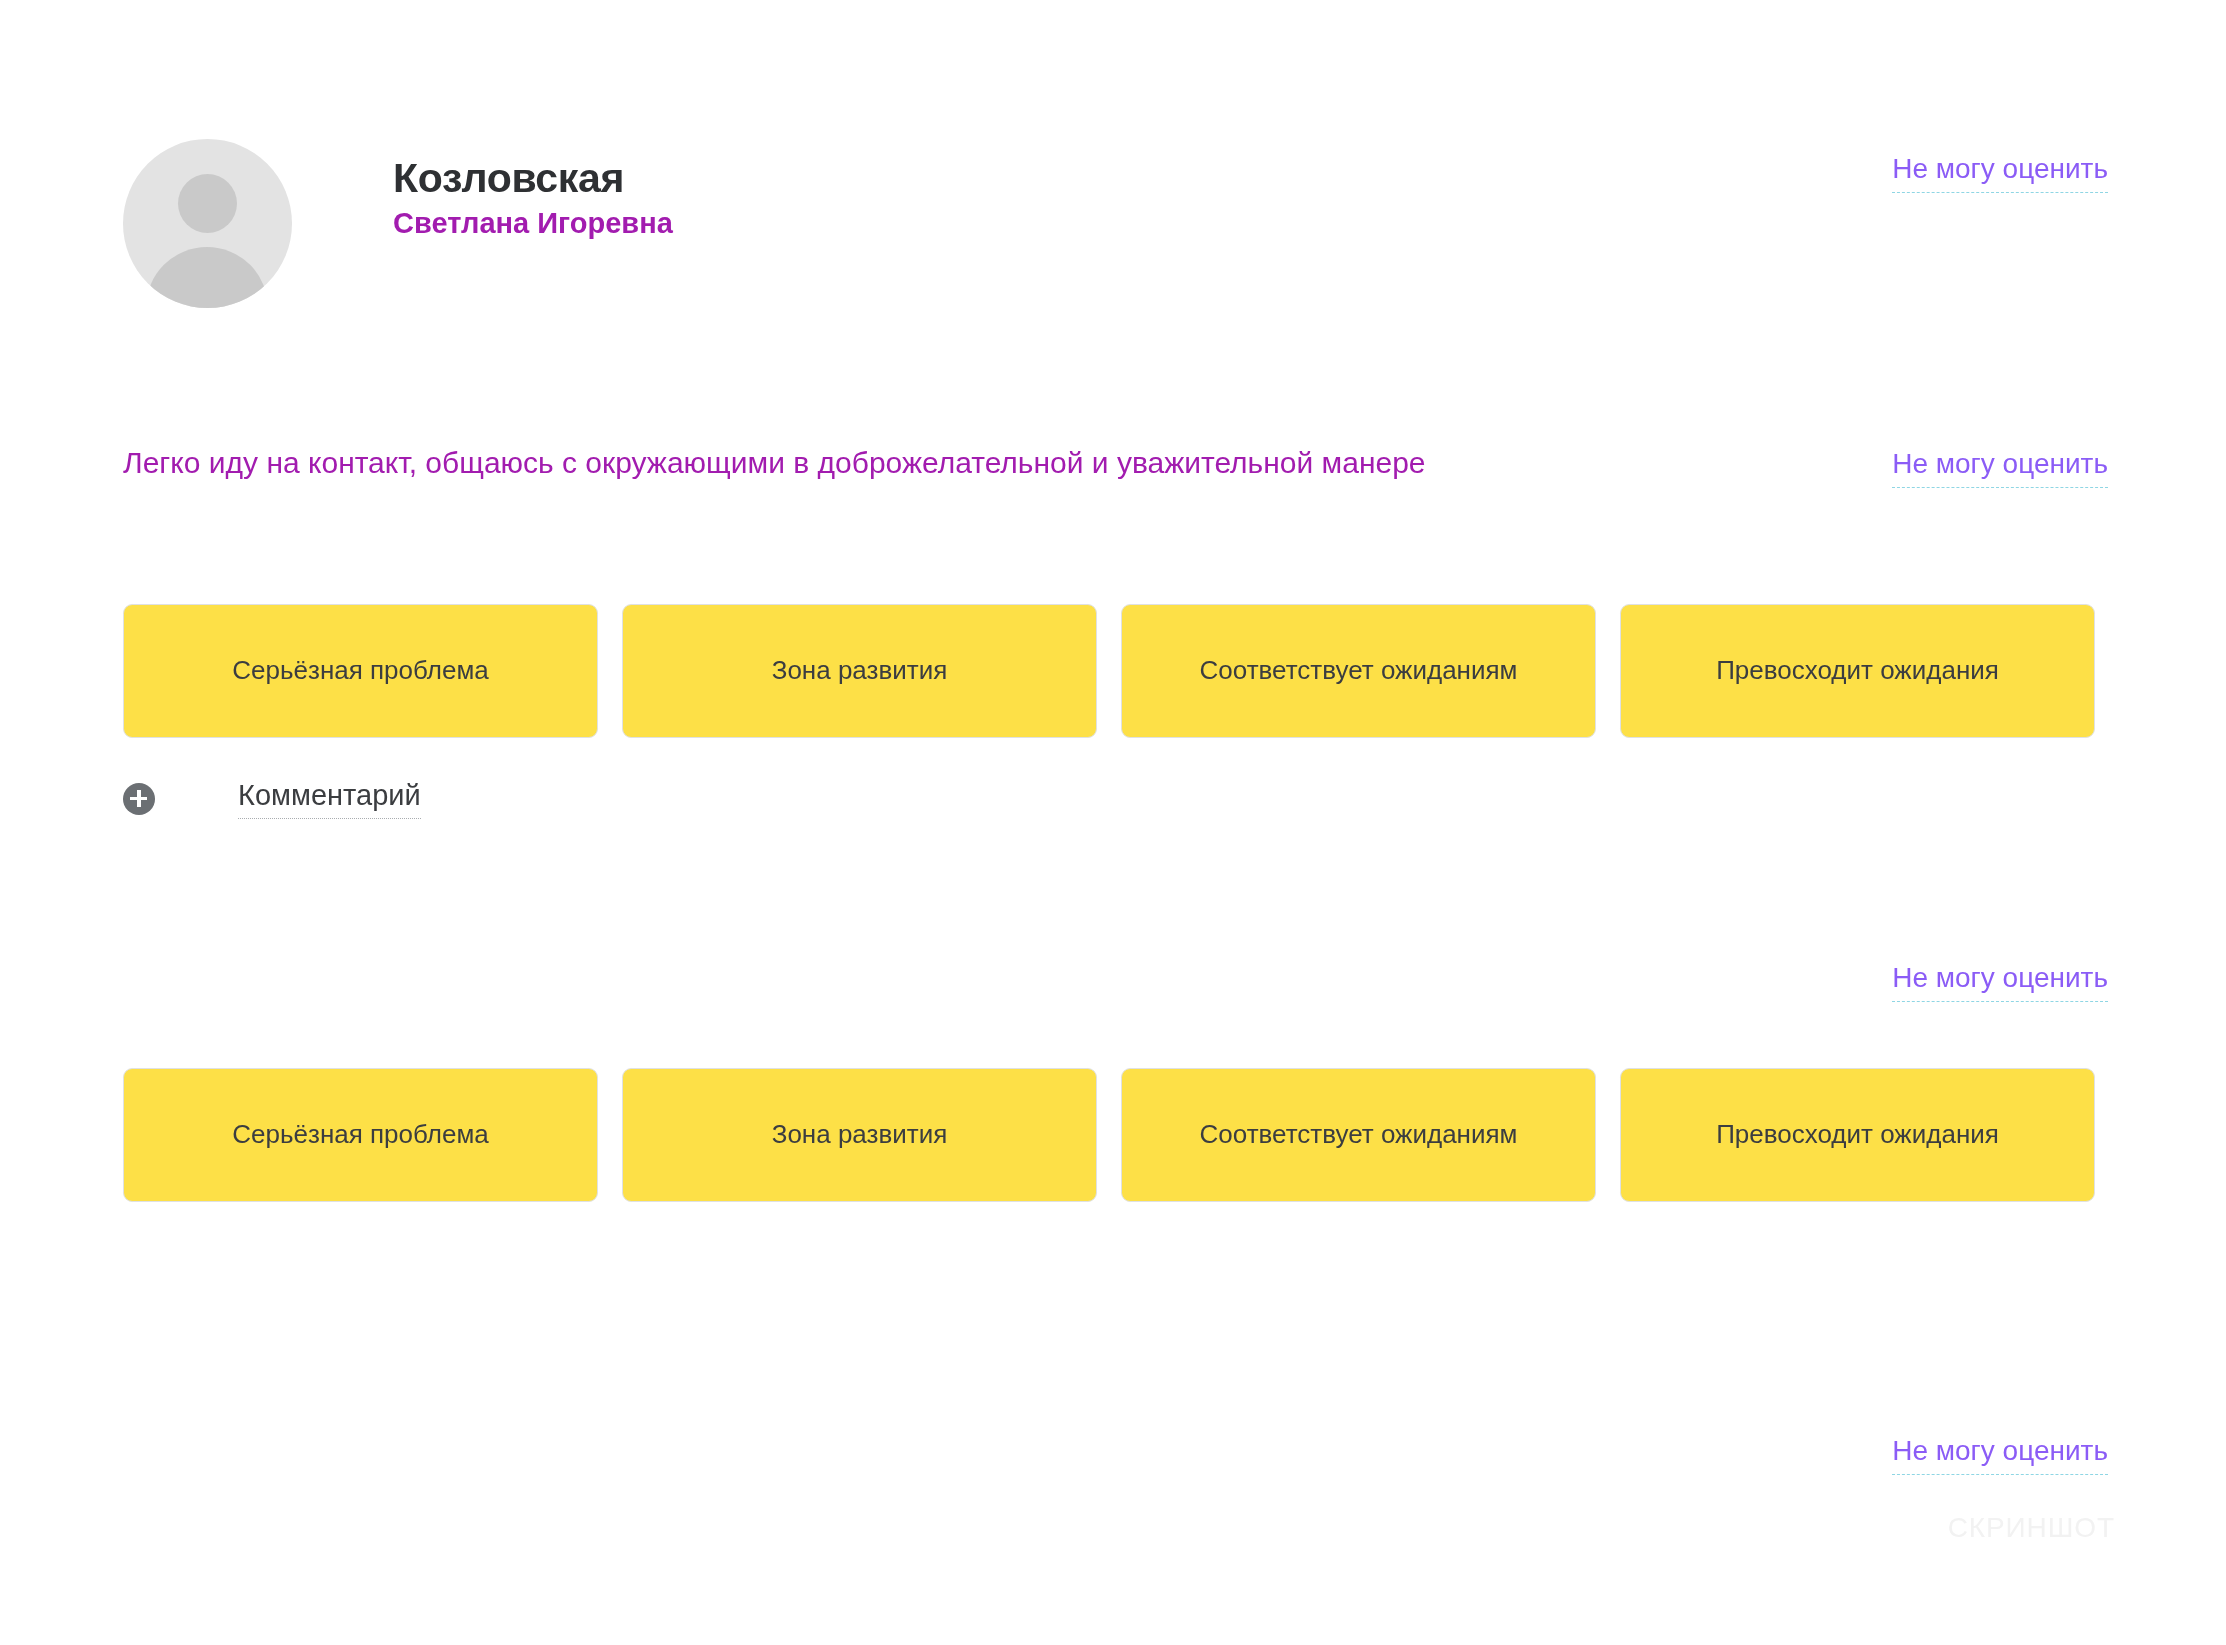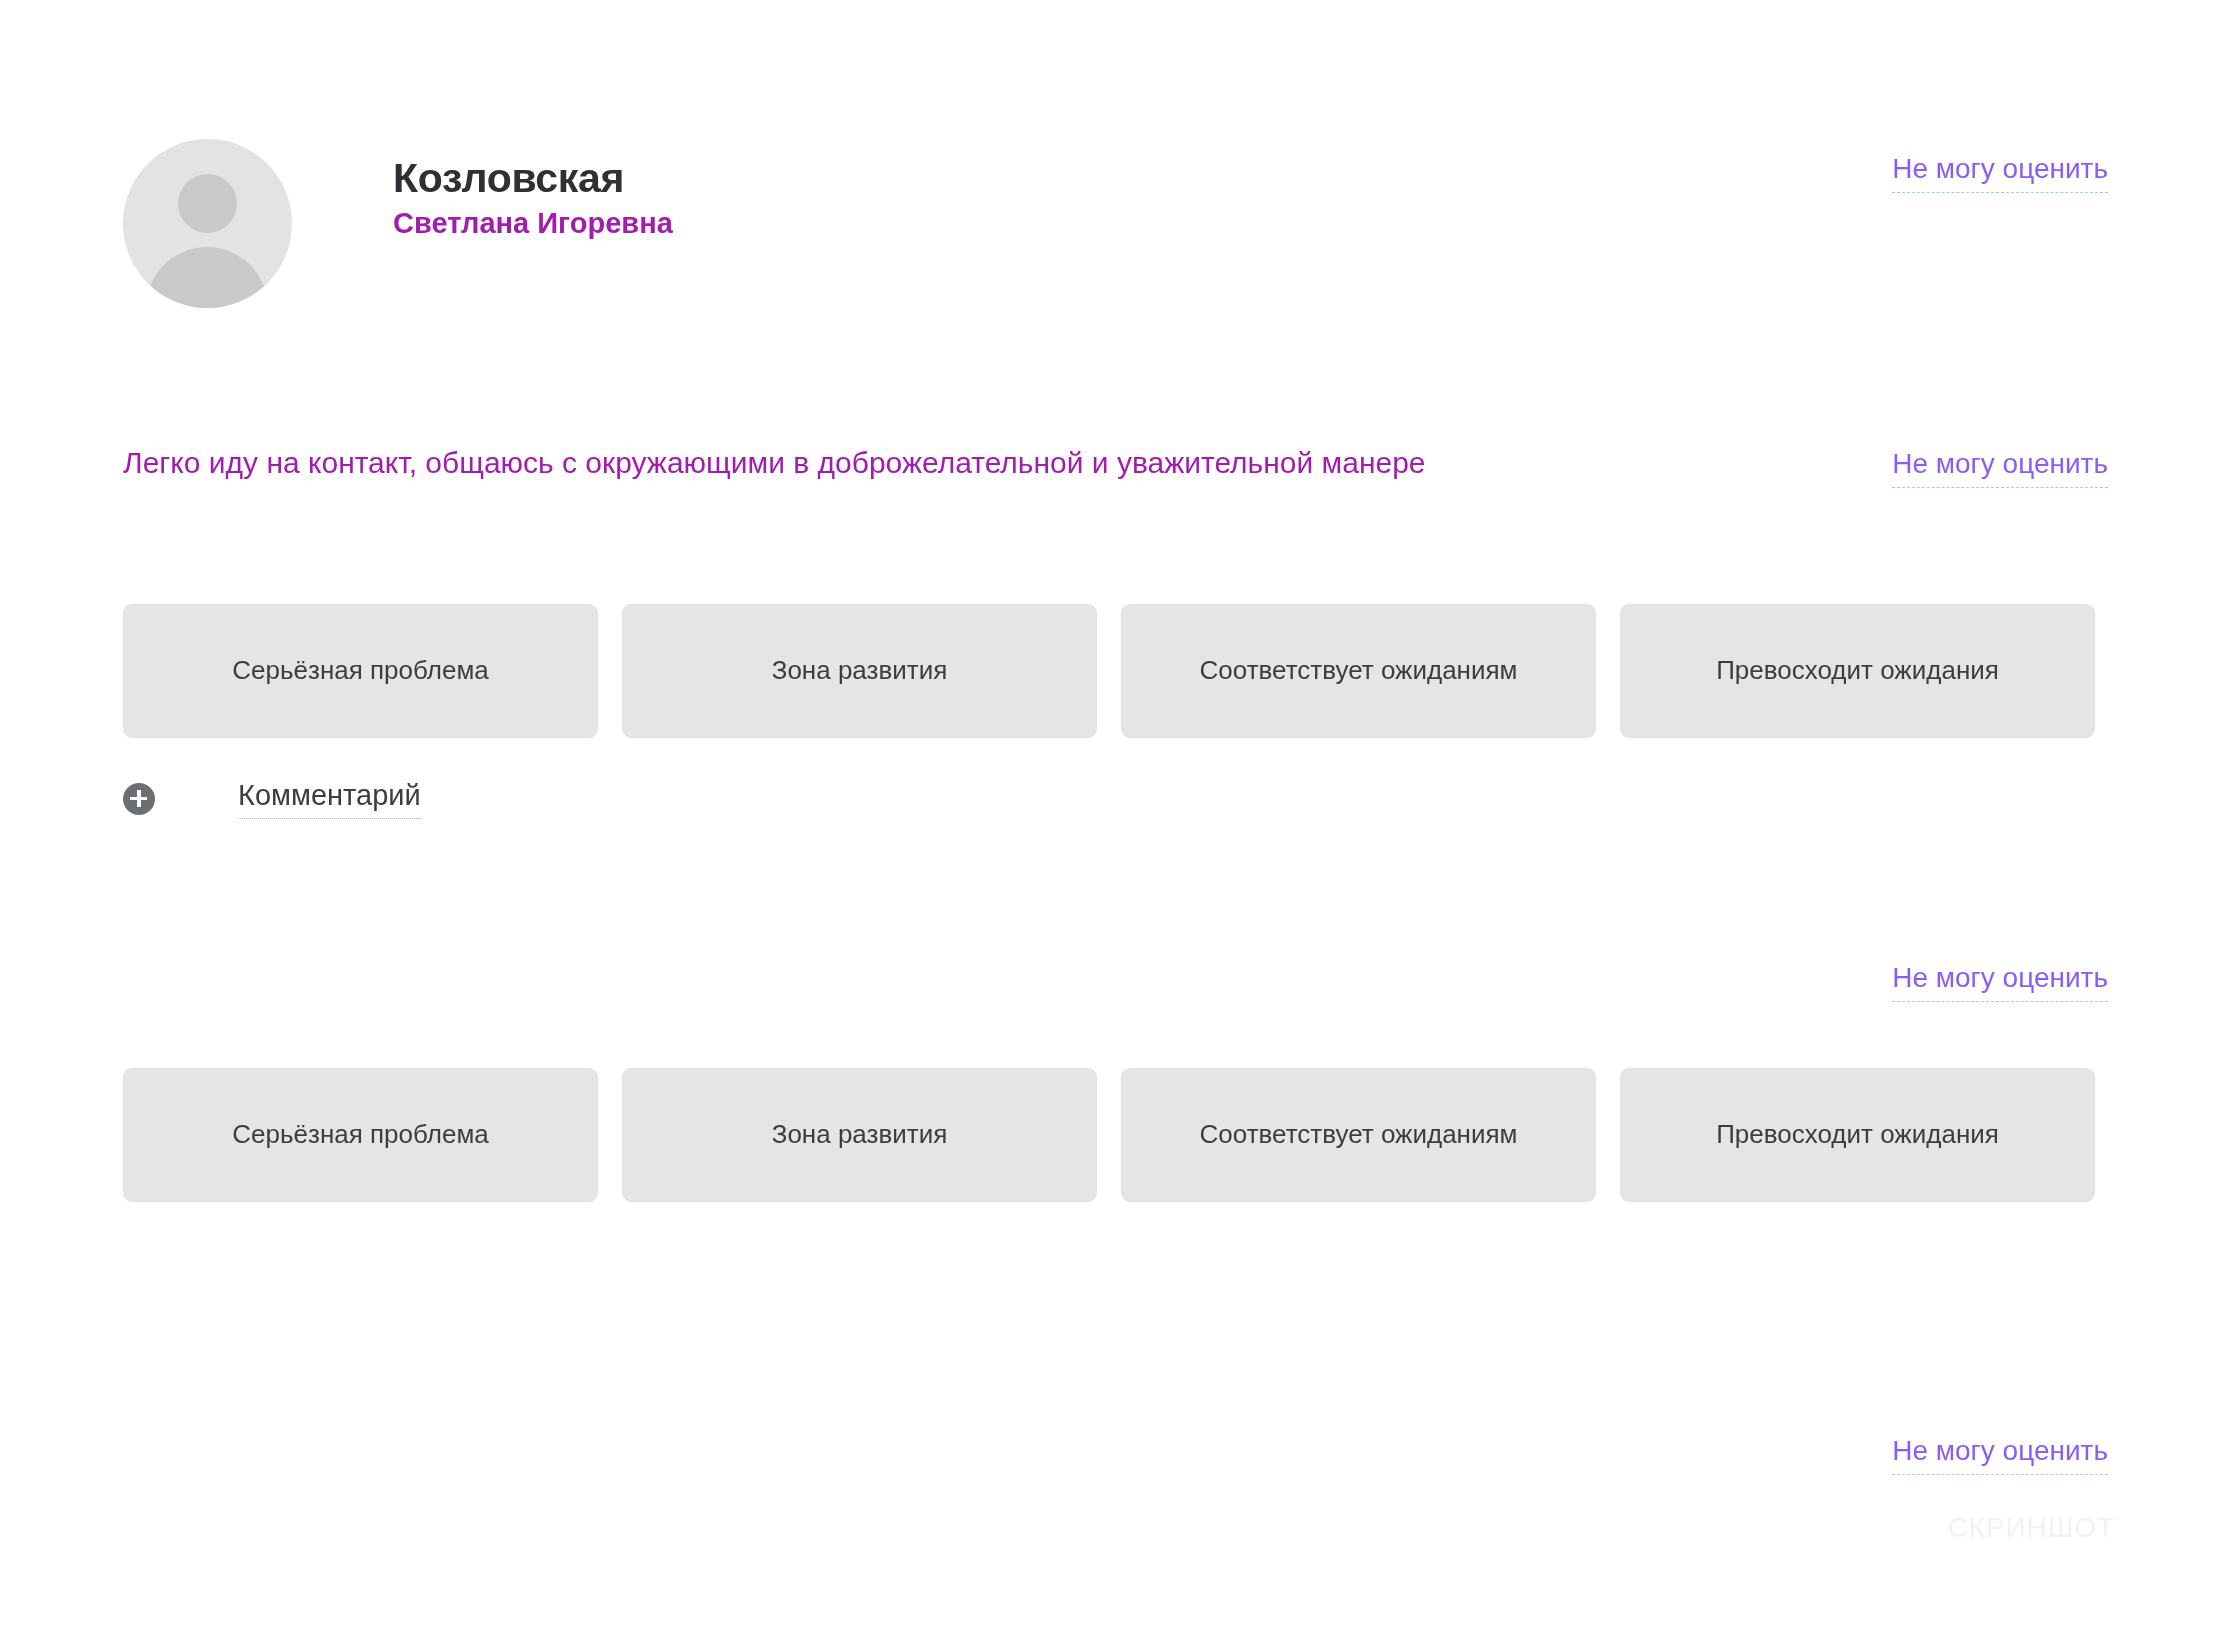--- a/index.html
+++ b/index.html
@@ -133,21 +133,21 @@
   }
   .q1 .options { top: 161px; }
   .q2 .options { top: 111px; }
 
   .option {
     box-sizing: border-box;
     width: 475px;
     height: 134px;
     border: 1.9px solid #dfe1e3;
     border-radius: 9.3px;
-    background: #e5e5e5;
+    background: #fde047;
     display: flex;
     align-items: center;
     justify-content: center;
     text-align: center;
     font-size: 26px;
     line-height: 1.37;
     color: #3b3d40;
     padding: 0 18.6px;
     cursor: pointer;
   }

